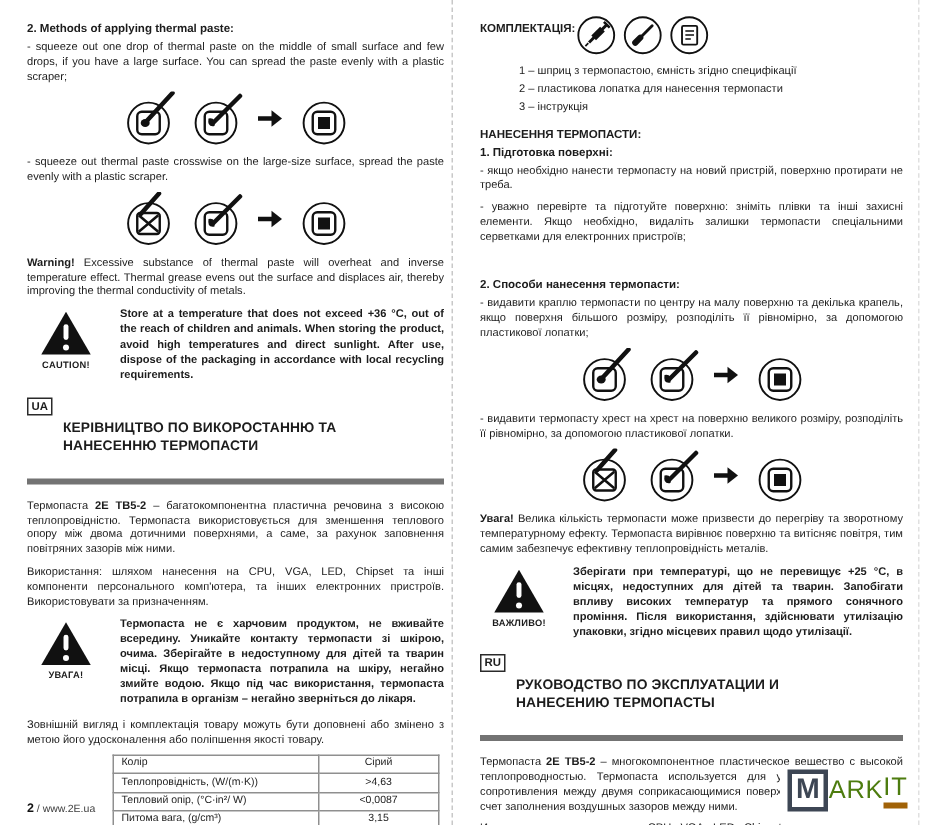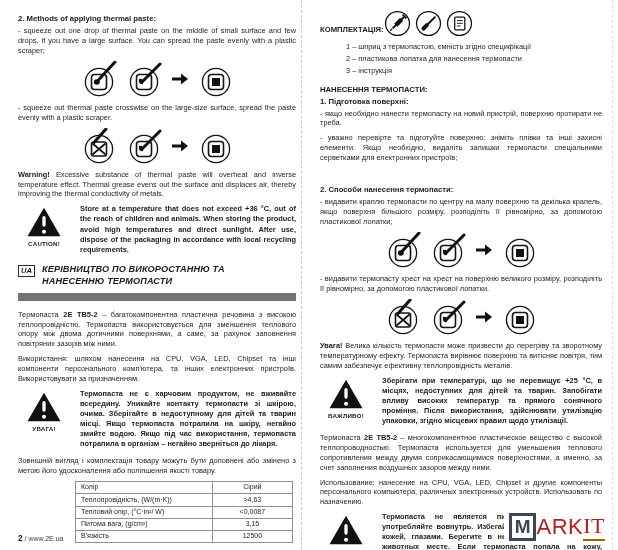--- a/index.html
+++ b/index.html
@@ -13,37 +13,37 @@
   .col-left{left:18px;width:278px;}
   .col-right{left:320px;width:282px;}
   .bh{font-size:7.7px;font-weight:bold;margin:0 0 3px;}
   p.body{font-size:7.4px;line-height:1.34;text-align:justify;margin:0 0 5px;}
   p.body b{font-weight:bold;}
   .icon-row{display:flex;align-items:center;justify-content:center;gap:9px;margin:2px 0 6px;}
   .warn{display:flex;margin:5px 0 7px;}
   .warn-badge{width:52px;flex:none;display:flex;flex-direction:column;align-items:center;padding-top:2px;}
   .warn-label{font-size:6.2px;font-weight:bold;margin-top:1px;letter-spacing:.2px;}
   .warn-text{flex:1;font-size:7.4px;font-weight:bold;line-height:1.36;text-align:justify;padding-left:10px;}
-  .sec{display:flex;gap:7px;align-items:flex-start;border-bottom:8px solid #737373;padding-bottom:5px;margin:9px 0 9px;font-style:italic;}
+  .sec{display:flex;gap:7px;align-items:flex-start;border-bottom:4px solid #737373;padding-bottom:15px;margin:9px 0 9px;}
   .sec .tag{border:1.6px solid #2a2a2a;font-weight:bold;font-size:7.6px;line-height:1;padding:1.5px 2px;margin-top:1px;flex:none;}
-  .sec .ttl{font-weight:bold;font-size:9.2px;line-height:1.3;letter-spacing:.1px;}
+  .sec .ttl{font-weight:bold;font-size:9.2px;line-height:1.3;letter-spacing:.1px;margin-top:16px;}
   .spec-head{display:flex;justify-content:space-between;font-size:7.7px;font-weight:bold;margin:6px 0 5px;}
   table.spec{border-collapse:collapse;width:218px;margin-left:57px;}
   table.spec td{border:1px solid #8f8f8f;font-size:7px;padding:1.2px 5px;line-height:1.25;}
   table.spec td.val{text-align:center;width:37%;}
   .footer{position:absolute;left:18px;bottom:7px;font-size:7px;color:#3d3d3d;}
   .footer b{font-size:8.3px;color:#111;}
-  .kit-head{display:flex;align-items:flex-end;gap:0;margin-bottom:4px;}
+  .kit-head{display:flex;align-items:flex-start;gap:0;margin-bottom:4px;}
   .kit-icons{display:flex;gap:4px;margin-top:-4px;}
   .kit-list{margin:0 0 7px 26px;font-size:7.4px;line-height:1.6;}
   .kit-list div{white-space:nowrap;}
   .wm{position:absolute;right:8px;bottom:6px;background:#fff;display:flex;align-items:center;padding:3px 5px;}
   .wm .mbox{border:3px solid #3d4654;color:#3d4654;font-weight:bold;font-size:19px;line-height:1;padding:1px 3px 2px;}
-  .wm .red{color:#b91c1c;font-size:22px;letter-spacing:.5px;}
-  .wm .und{border-bottom:2px solid #a16207;font-family:Liberation Serif, serif;}
+  .wm .red{color:#4d7c0f;font-size:17px;letter-spacing:.5px;}
+  .wm .und{border-bottom:4px solid #a16207;}
   svg{display:block;}
 </style>
 </head>
 <body>
 
 <div class="page">
   <div class="divider center"></div>
   <div class="divider edge"></div>
 
   <div class="col col-left">
@@ -306,20 +306,27 @@
               <polygon points="20,2 38,33 2,33" fill="#111"></polygon>
               <rect x="18.2" y="11" width="3.6" height="11.5" rx="1.8" fill="#fff"></rect>
               <circle cx="20" cy="28" r="2.2" fill="#fff"></circle>
             </svg>
         </span>
         <span class="warn-label">ВАЖЛИВО!</span>
       </div>
       <div class="warn-text">Зберігати при температурі, що не перевищує +25 °C, в місцях, недоступних для дітей та тварин. Запобігати впливу високих температур та прямого сонячного проміння. Після використання, здійснювати утилізацію упаковки, згідно місцевих правил щодо утилізації.</div>
     </div>
 
+    <div class="sec">
+      <span class="tag">RU</span>
+      <div class="ttl">
+        <div>РУКОВОДСТВО ПО ЭКСПЛУАТАЦИИ И</div>
+        <div>НАНЕСЕНИЮ ТЕРМОПАСТЫ</div>
+      </div>
+    </div>
 
     <p class="body"><span>Термопаста </span><b>2Е ТВ5-2</b><span> –  многокомпонентное пластическое вещество с высокой теплопроводностью. Термопаста используется для уменьшения теплового сопротивления между двумя соприкасающимися поверхностями, а именно, за счет заполнения воздушных зазоров между ними.</span></p>
     <p class="body">Использование: нанесение на CPU, VGA, LED, Chipset и другие компоненты персонального компьютера, различных электронных устройств. Использовать по назначению.</p>
 
     <div class="warn">
       <div class="warn-badge">
         <span>
           <svg width="38" height="33" viewBox="0 0 40 36">
               <polygon points="20,2 38,33 2,33" fill="#111"></polygon>
               <rect x="18.2" y="11" width="3.6" height="11.5" rx="1.8" fill="#fff"></rect>

